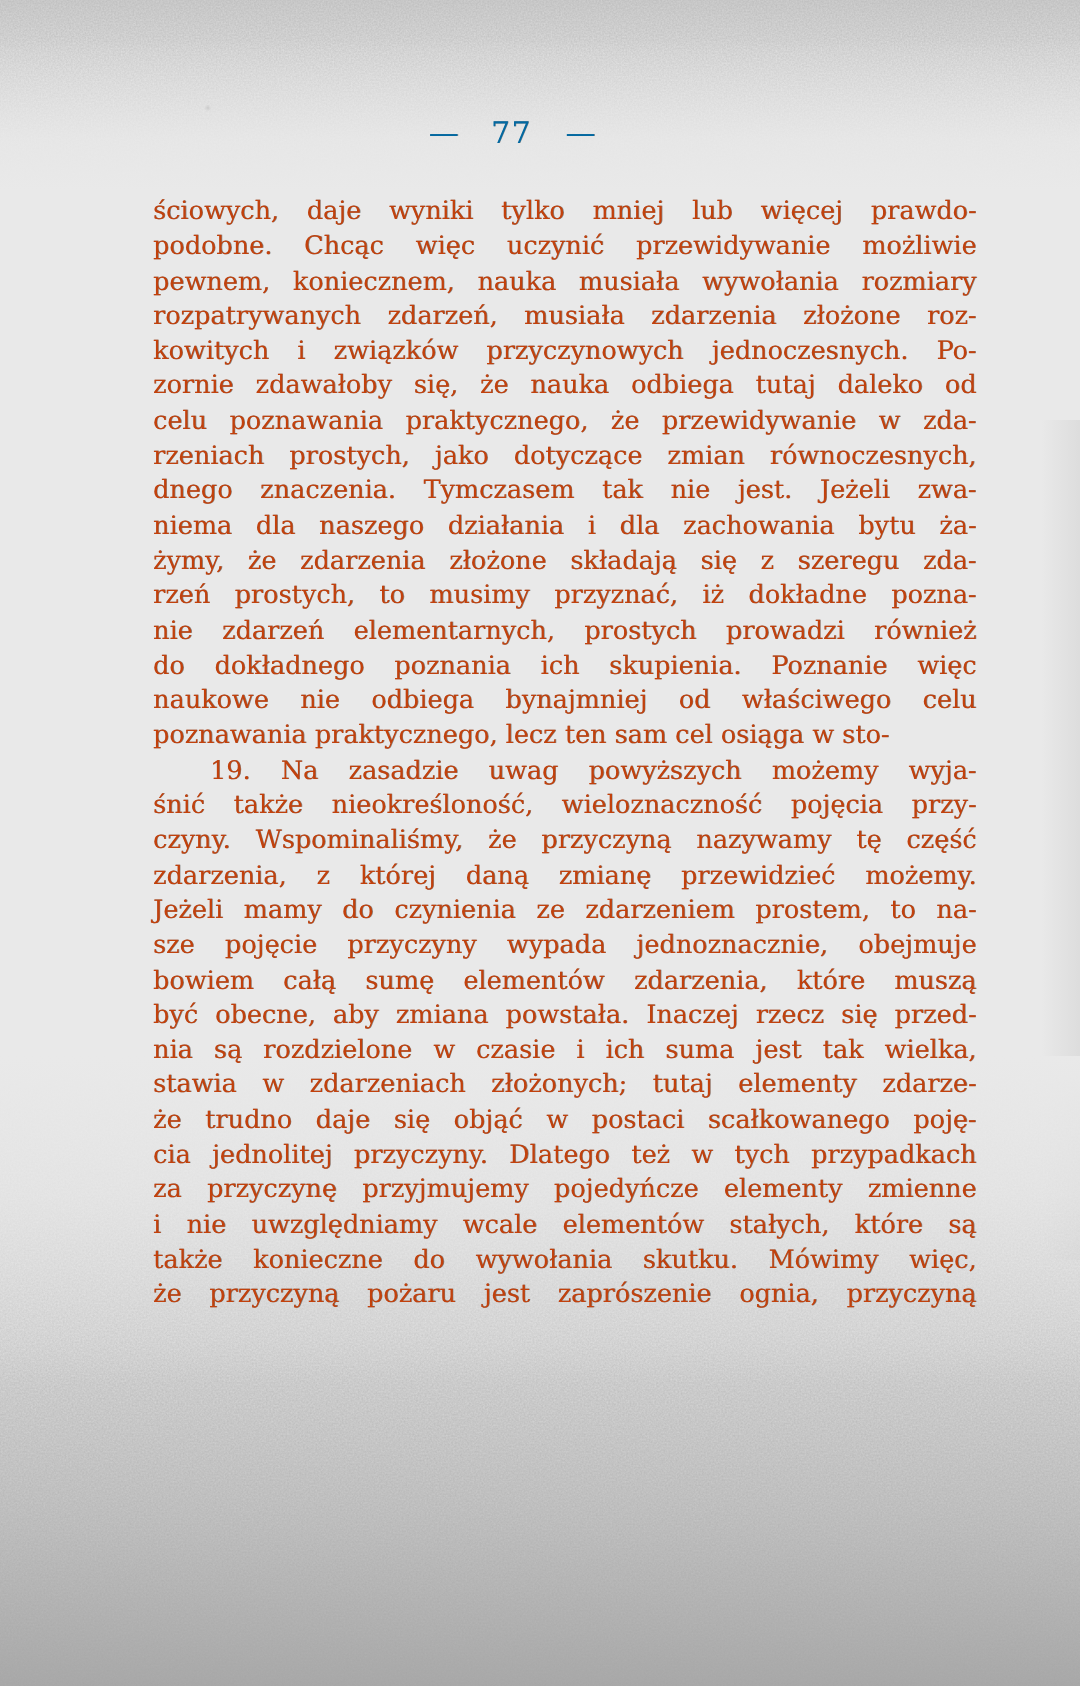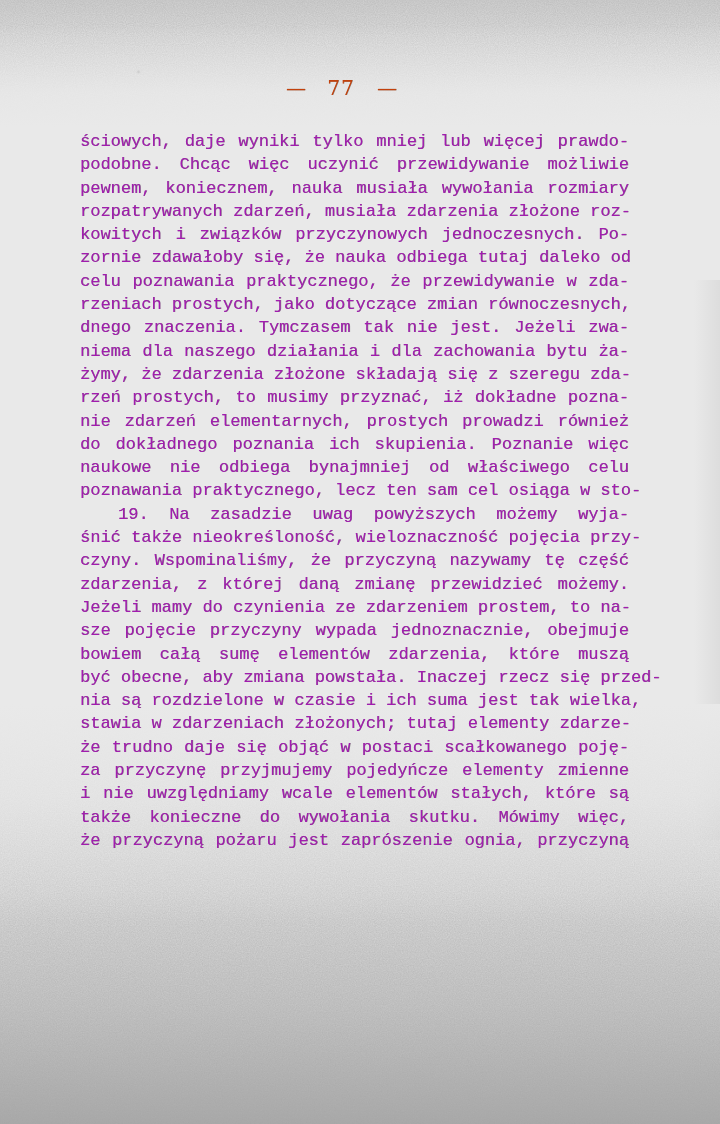--- a/index.html
+++ b/index.html
@@ -64,33 +64,32 @@
     border-radius: 50%;
     background: radial-gradient(circle, rgba(120,120,120,.55) 0%, rgba(120,120,120,0) 75%);
     z-index: 2;
   }
 
   
   .header {
     position: absolute; top: 76px; left: 0; width: 682px;
     text-align: center;
     font-size: 20px;
-    color: #c2410c;
+    color: #0369a1;
     z-index: 4;
     text-shadow: 0.4px 0.3px 0 rgba(40,40,40,.45);
   }
   .header .dash { margin: 0 16px; letter-spacing: -1px; }
   .header .pnum { letter-spacing: 1px; }
 
   
   .textblock {
-    position: absolute; left: 80px; top: 130px; width: 549px;
+    position: absolute; left: 102px; top: 130px; width: 549px;
     z-index: 4;
-    color: #a21caf;
-    font-family: Liberation Mono, monospace;
+    color: #c2410c;
   }
   .line {
     display: block;
     height: 23.3px;
     line-height: 23.3px;
     font-size: 17px;
     text-align: justify;
     text-align-last: justify;
     white-space: nowrap;
     text-shadow: 0.4px 0.3px 0 rgba(40,40,40,.5);
@@ -158,20 +157,21 @@
         <span class="line">śnić także nieokreśloność, wieloznaczność pojęcia przy-</span>
         <span class="line">czyny. Wspominaliśmy, że przyczyną nazywamy tę część</span>
         <span class="line">zdarzenia, z której daną zmianę przewidzieć możemy.</span>
         <span class="line">Jeżeli mamy do czynienia ze zdarzeniem prostem, to na-</span>
         <span class="line">sze pojęcie przyczyny wypada jednoznacznie, obejmuje</span>
         <span class="line">bowiem całą sumę elementów zdarzenia, które muszą</span>
         <span class="line">być obecne, aby zmiana powstała. Inaczej rzecz się przed-</span>
         <span class="line">nia są rozdzielone w czasie i ich suma jest tak wielka,</span>
         <span class="line">stawia w zdarzeniach złożonych; tutaj elementy zdarze-</span>
         <span class="line">że trudno daje się objąć w postaci scałkowanego poję-</span>
+        <span class="line">cia jednolitej przyczyny. Dlatego też w tych przypadkach</span>
         <span class="line">za przyczynę przyjmujemy pojedyńcze elementy zmienne</span>
         <span class="line">i nie uwzględniamy wcale elementów stałych, które są</span>
         <span class="line">także konieczne do wywołania skutku. Mówimy więc,</span>
         <span class="line">że przyczyną pożaru jest zaprószenie ognia, przyczyną</span>
       </div>
   </div>
 
 </div>
 
 </body></html>

